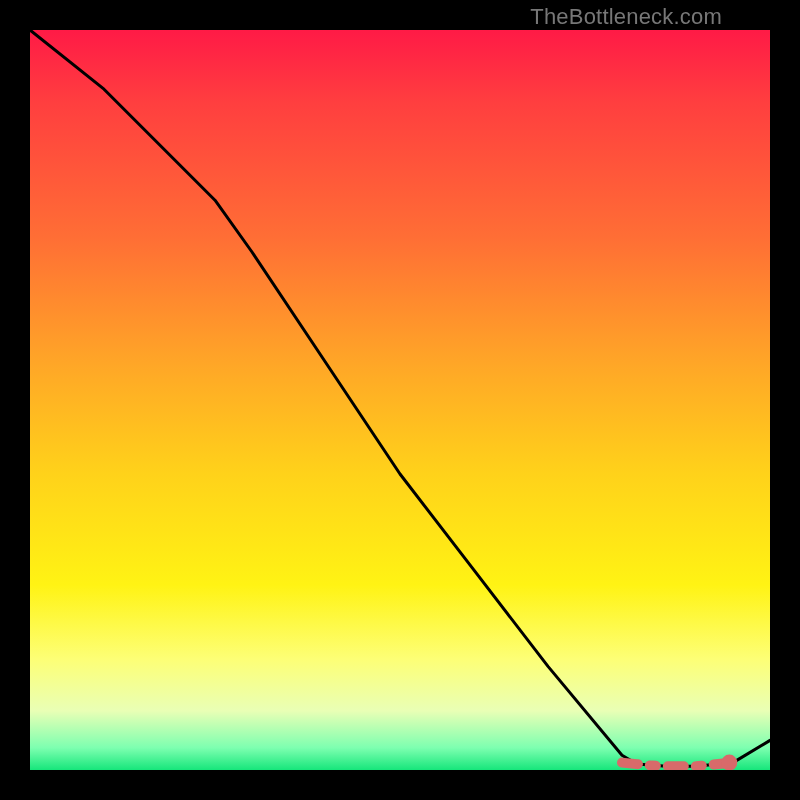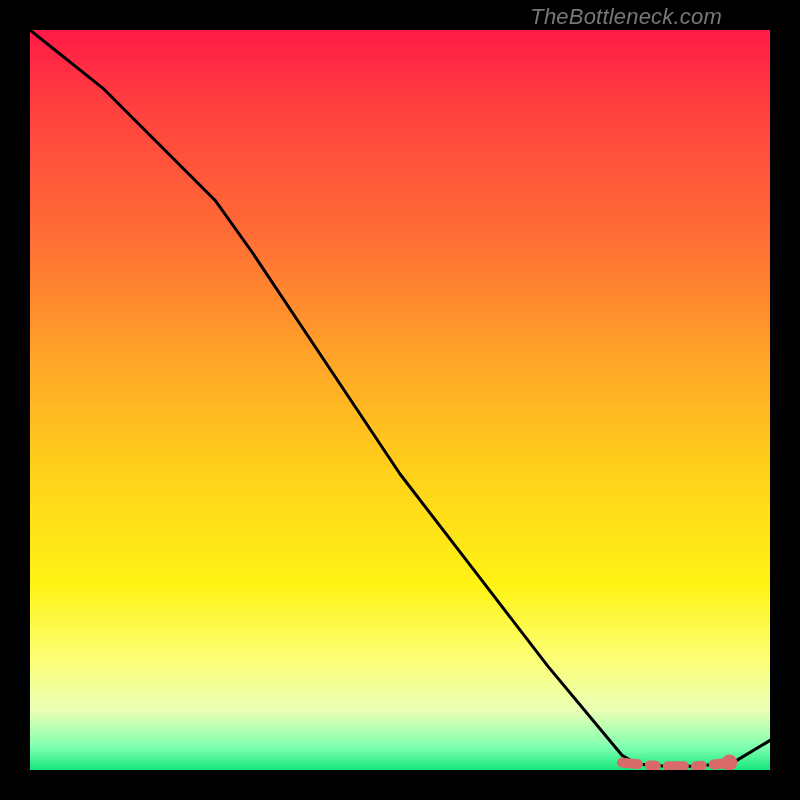--- a/index.html
+++ b/index.html
@@ -9,21 +9,20 @@
     height: 800px;
     background: #000;
     overflow: hidden;
     font-family: Arial, Helvetica, sans-serif;
   }
   .frame {
     position: relative;
     width: 732px;
     height: 800px;
     background: #000;
-    font-style: italic;
   }
   .watermark {
     position: absolute;
     top: 4px;
     right: 10px;
     color: #777;
     font-size: 22px;
     font-weight: 500;
     letter-spacing: 0.2px;
     user-select: none;

